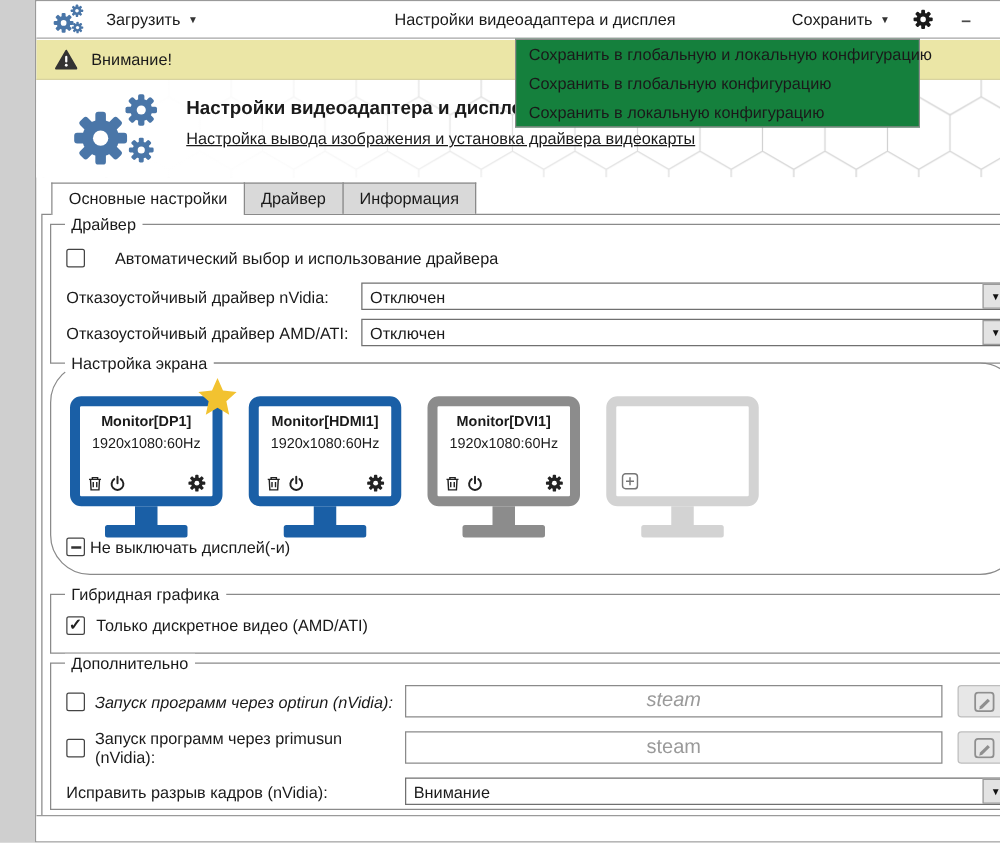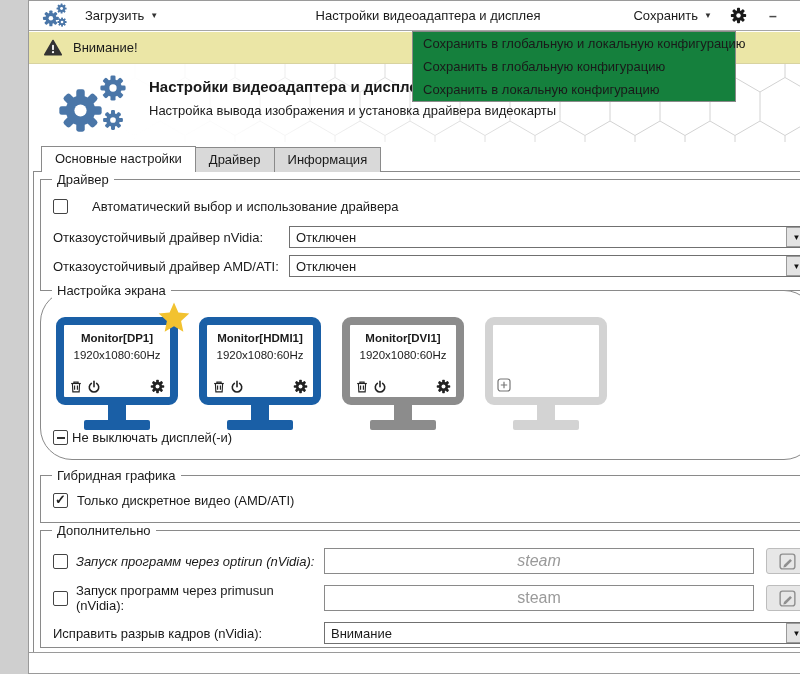--- a/index.html
+++ b/index.html
@@ -31,24 +31,24 @@
 
   
   .header { position:absolute; top:63px; left:0; right:0; height:78px; background:#fff; overflow:hidden; }
   .hexes { position:absolute; top:0; left:0; }
   .hex-fade { position:absolute; inset:0;
     background: linear-gradient(to right, #fff 0%, #fff 9%, rgba(255,255,255,0) 42%),
                 linear-gradient(205deg, rgba(255,255,255,0) 35%, rgba(255,255,255,.95) 85%); }
   .logo-big { position:absolute; left:28px; top:10px; width:84px; height:60px; color:var(--logo-blue); }
   .h-text { position:absolute; left:120px; top:14px; }
   .h-title { font-size:15px; font-weight:bold; margin-bottom:8px; }
-  .h-sub { font-size:13px; }
-
-  
-  .tabs { position:absolute; top:145px; left:12px; display:flex; z-index:3;align-items:center; }
+  .h-sub { font-size:13px;text-decoration:underline; }
+
+  
+  .tabs { position:absolute; top:145px; left:12px; display:flex; z-index:3; }
   .tab { height:25px; line-height:24px; padding:0 13px; background:#d9d9d9;
     border:1px solid #8a8a8a; border-bottom:none; margin-right:-1px; font-size:13px; }
   .tab.active { background:#fff; height:26px; z-index:4; }
 
   
   .panel { position:absolute; left:4px; right:4px; top:170px; height:482px;
     border:1px solid #8a8a8a; background:#fff; }
 
   .group { position:absolute; left:6px; right:6px; border:1px solid #8a8a8a; background:#fff; }
   .legend { position:absolute; top:-8px; left:11px; background:#fff; padding:0 5px; font-size:13px; }

